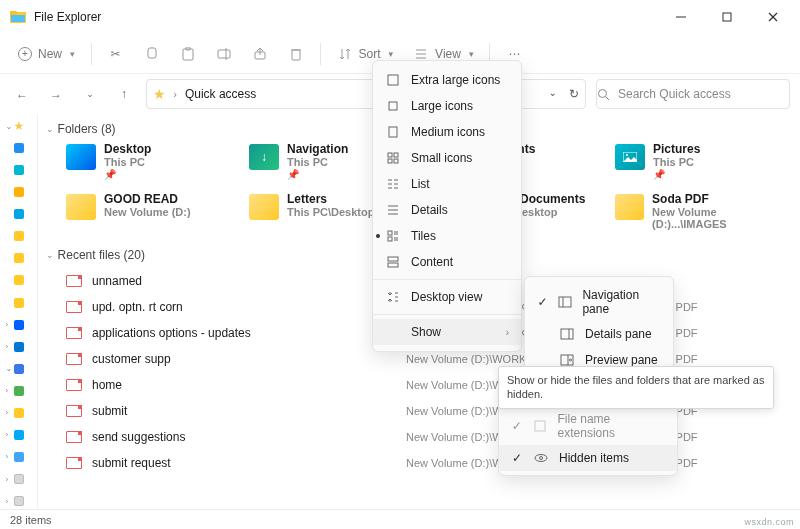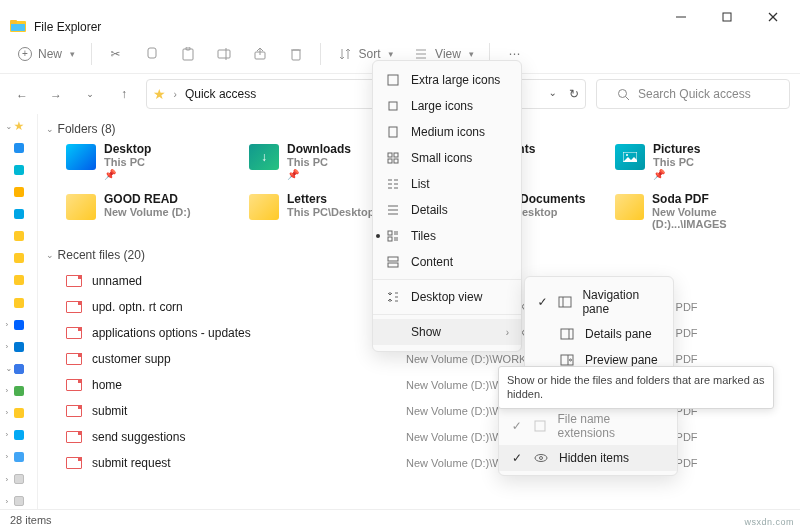--- a/index.html
+++ b/index.html
@@ -1,40 +1,40 @@
 <!DOCTYPE html>
 <html><head>
 <meta charset="utf-8">
 <style>
   * { box-sizing: border-box; font-family: "Segoe UI", sans-serif; }
   body { margin: 0; width: 800px; height: 529px; background: #fff; overflow: hidden; font-size: 12px; color: #1a1a1a; position: relative; }
 
   
-  .titlebar { height: 34px; display: flex; align-items: flex-end; padding: 0 4px 0 10px; }
+  .titlebar { height: 34px; display: flex; align-items: center; padding: 0 4px 0 10px; }
   .titlebar .app-icon svg { width: 16px; height: 16px; display: block; }
   .titlebar .title { margin-left: 8px; font-size: 12px; }
   .win-controls { margin-left: auto; display: flex; }
   .win-btn { width: 46px; height: 34px; display: flex; align-items: center; justify-content: center; color: #333; }
 
   
   .toolbar { height: 40px; display: flex; align-items: center; padding: 0 10px; gap: 4px; border-bottom: 1px solid #eee; color: #777; }
   .tbtn { display: flex; align-items: center; gap: 6px; padding: 4px 8px; border-radius: 4px; }
   .tsep { width: 1px; height: 22px; background: #e4e4e4; margin: 0 4px; }
   .ticn { width: 16px; height: 16px; display: inline-flex; align-items: center; justify-content: center; }
   .chev { font-size: 9px; color: #888; margin-left: 2px; }
   .plus-circle { width: 14px; height: 14px; border: 1.2px solid #888; border-radius: 50%; display: inline-flex; align-items: center; justify-content: center; font-size: 10px; line-height: 1; }
 
   
   .navbar { height: 40px; display: flex; align-items: center; padding: 4px 10px; gap: 10px; }
   .nav-arrow { width: 24px; height: 24px; display: flex; align-items: center; justify-content: center; color: #666; }
   .addr { flex: 0 0 440px; height: 30px; border: 1px solid #e2e2e2; border-radius: 4px; display: flex; align-items: center; padding: 0 6px; gap: 8px; }
   .addr-star { color: #f6c84c; font-size: 14px; }
   .addr-chev { font-size: 10px; color: #888; }
   .addr-ctrls { margin-left: auto; display: flex; gap: 12px; color: #555; }
-  .search { flex: 1; height: 30px; border: 1px solid #e2e2e2; border-radius: 4px; display: flex; align-items: center; padding: 0 20px; gap: 8px; color: #888; }
+  .search { flex: 1; height: 30px; border: 1px solid #e2e2e2; border-radius: 4px; display: flex; align-items: center; padding: 0 0; gap: 8px; color: #888; }
 
   
   .content { display: flex; height: calc(100% - 34px - 40px - 40px - 20px); }
   .sidebar { width: 38px; border-right: 1px solid #f0f0f0; display: flex; flex-direction: column; align-items: center; padding-top: 4px; gap: 6px; }
   .sb-item { width: 30px; height: 22px; display: flex; align-items: center; justify-content: flex-start; padding-left: 2px; }
   .sb-chevron { font-size: 8px; color: #888; width: 6px; }
   .sb-star { color: #f6c84c; font-size: 12px; margin-left: 2px; }
   .sb-box { width: 10px; height: 10px; border-radius: 2px; margin-left: 2px; }
   .sb-blue { background: #2090f0; }
   .sb-teal { background: #00b8d4; }
@@ -307,21 +307,21 @@
           <div class="folder-icon fi-blue"></div>
           <div class="folder-text">
             <div class="name">Desktop</div>
             <div class="sub">This PC</div>
             <div class="pin">📌</div>
           </div>
         </div>
         <div class="folder-item">
           <div class="folder-icon fi-green">↓</div>
           <div class="folder-text">
-            <div class="name">Downloads</div>
+            <div class="name">Navigation</div>
             <div class="sub">This PC</div>
             <div class="pin">📌</div>
           </div>
         </div>
         <div class="folder-item">
           <div class="folder-icon fi-yellow"></div>
           <div class="folder-text">
             <div class="name">Documents</div>
             <div class="sub">This PC</div>
             <div class="pin">📌</div>

